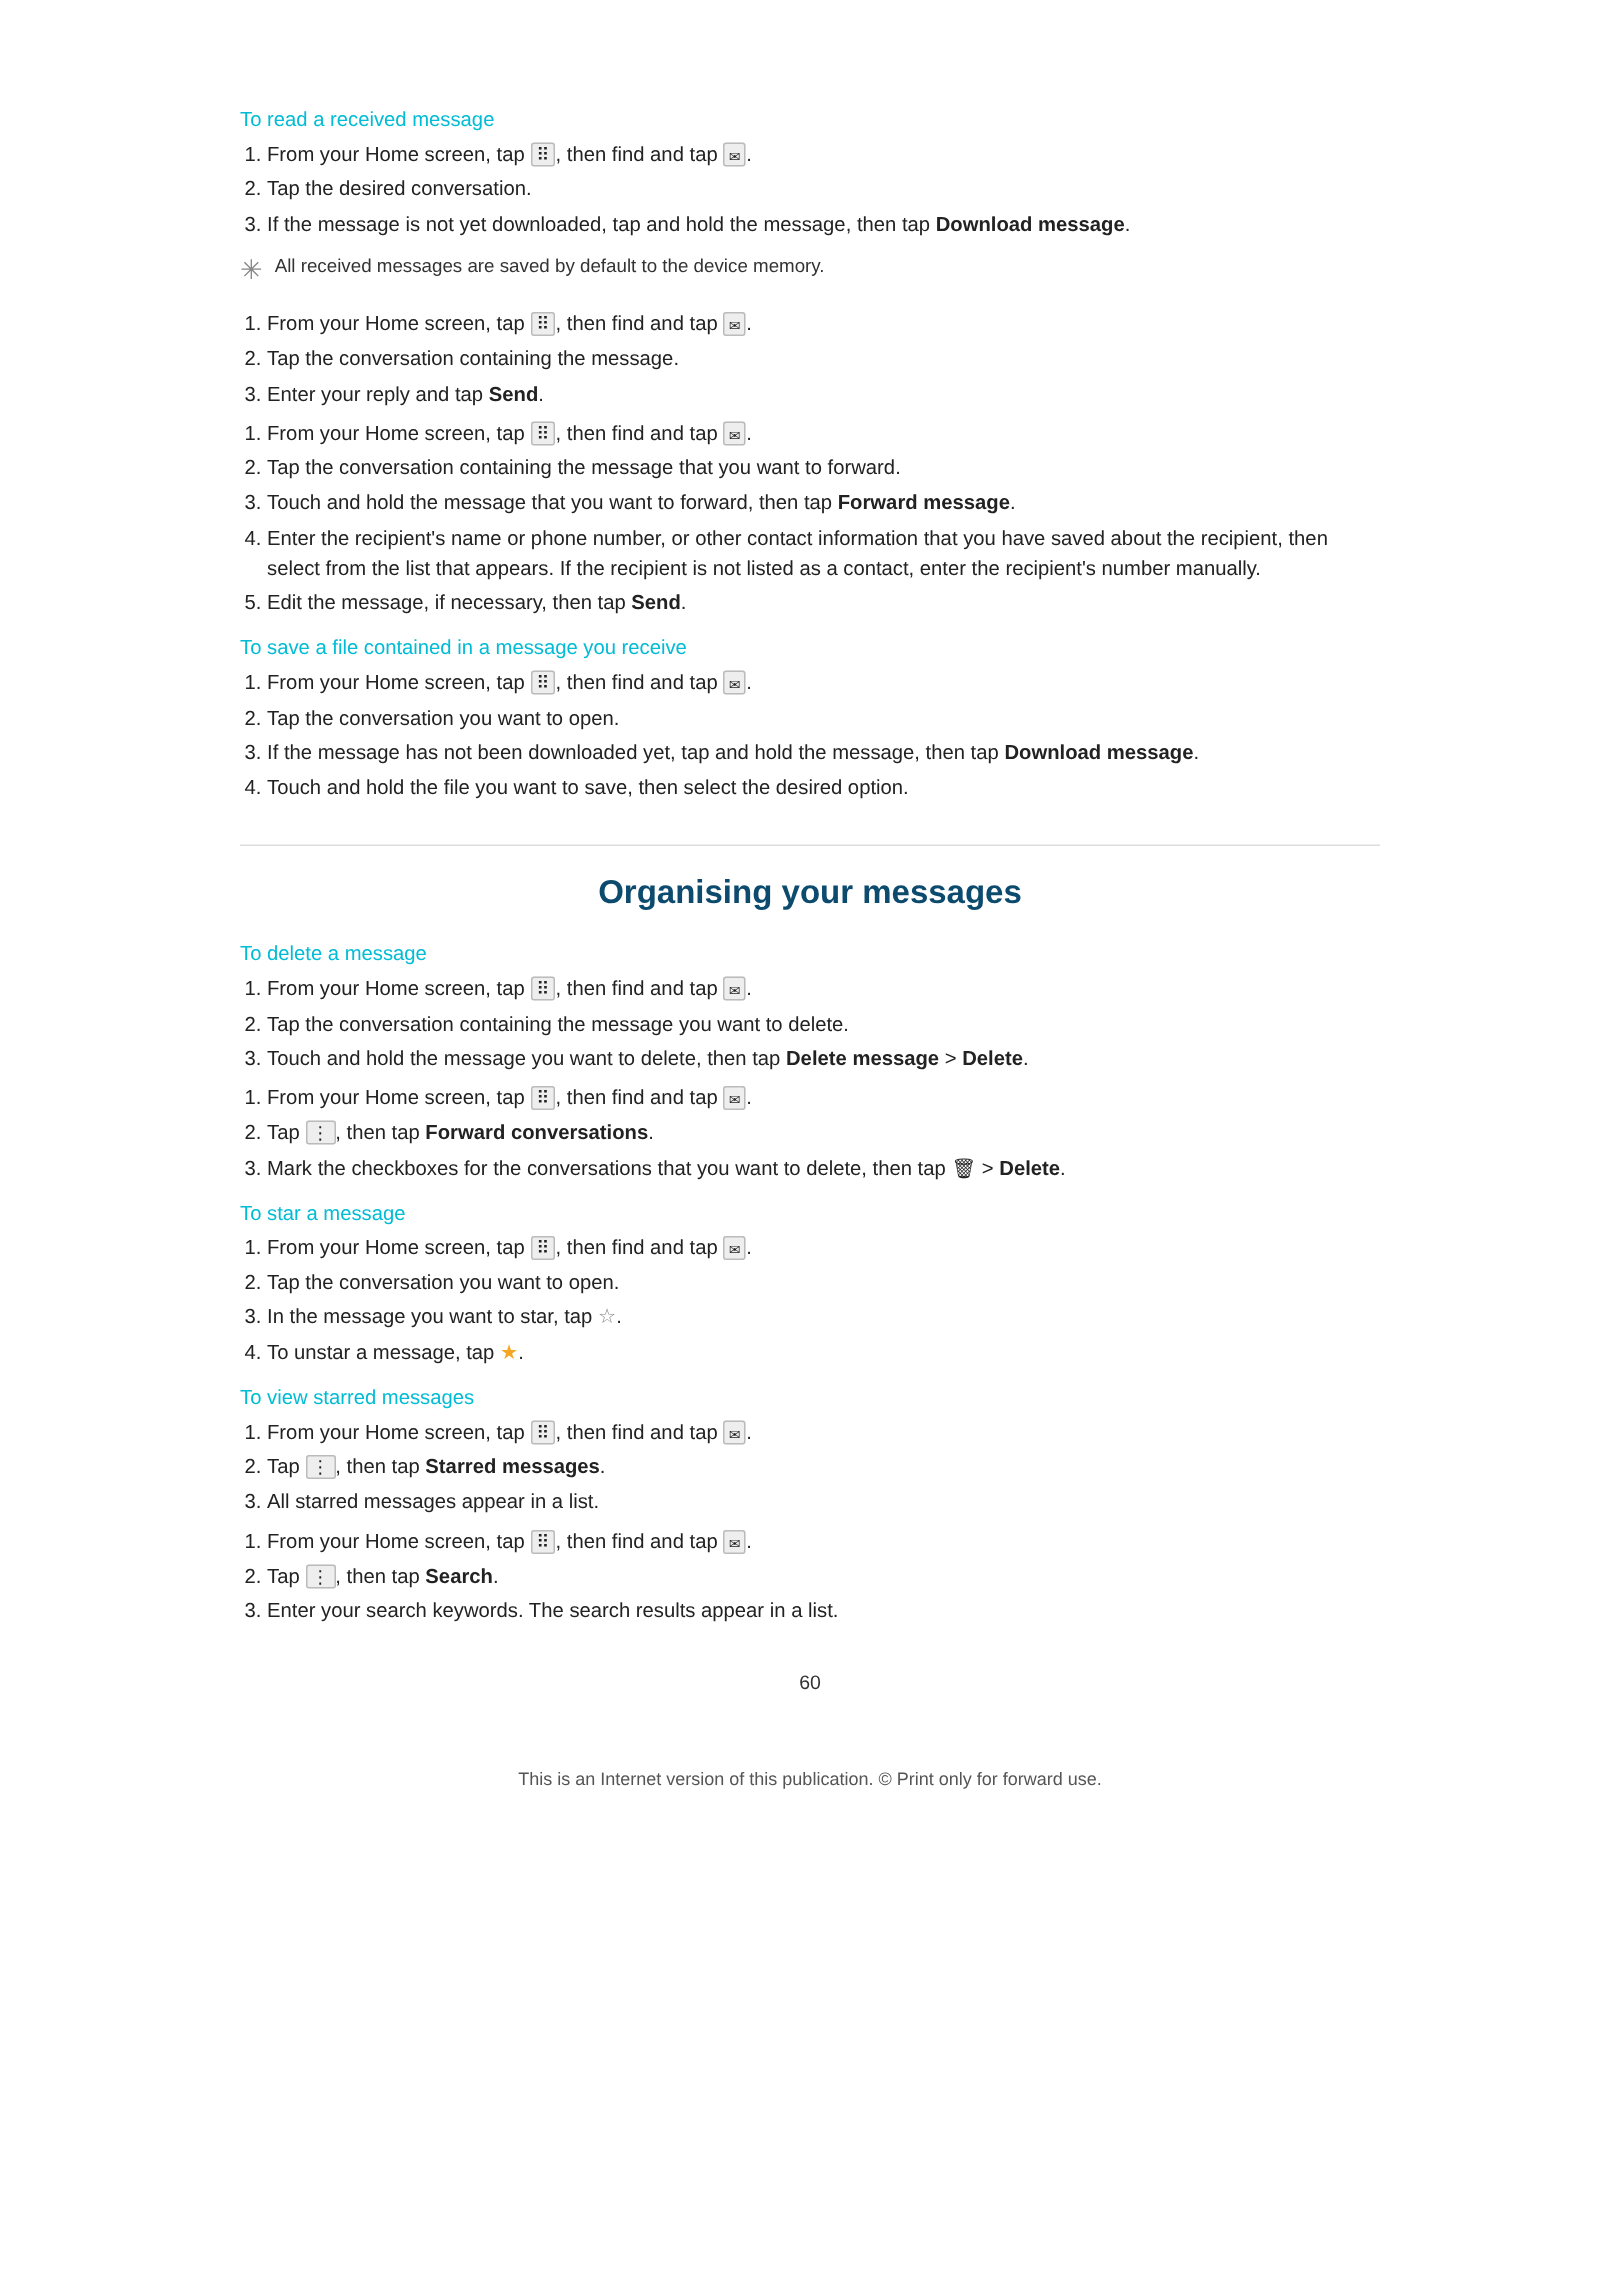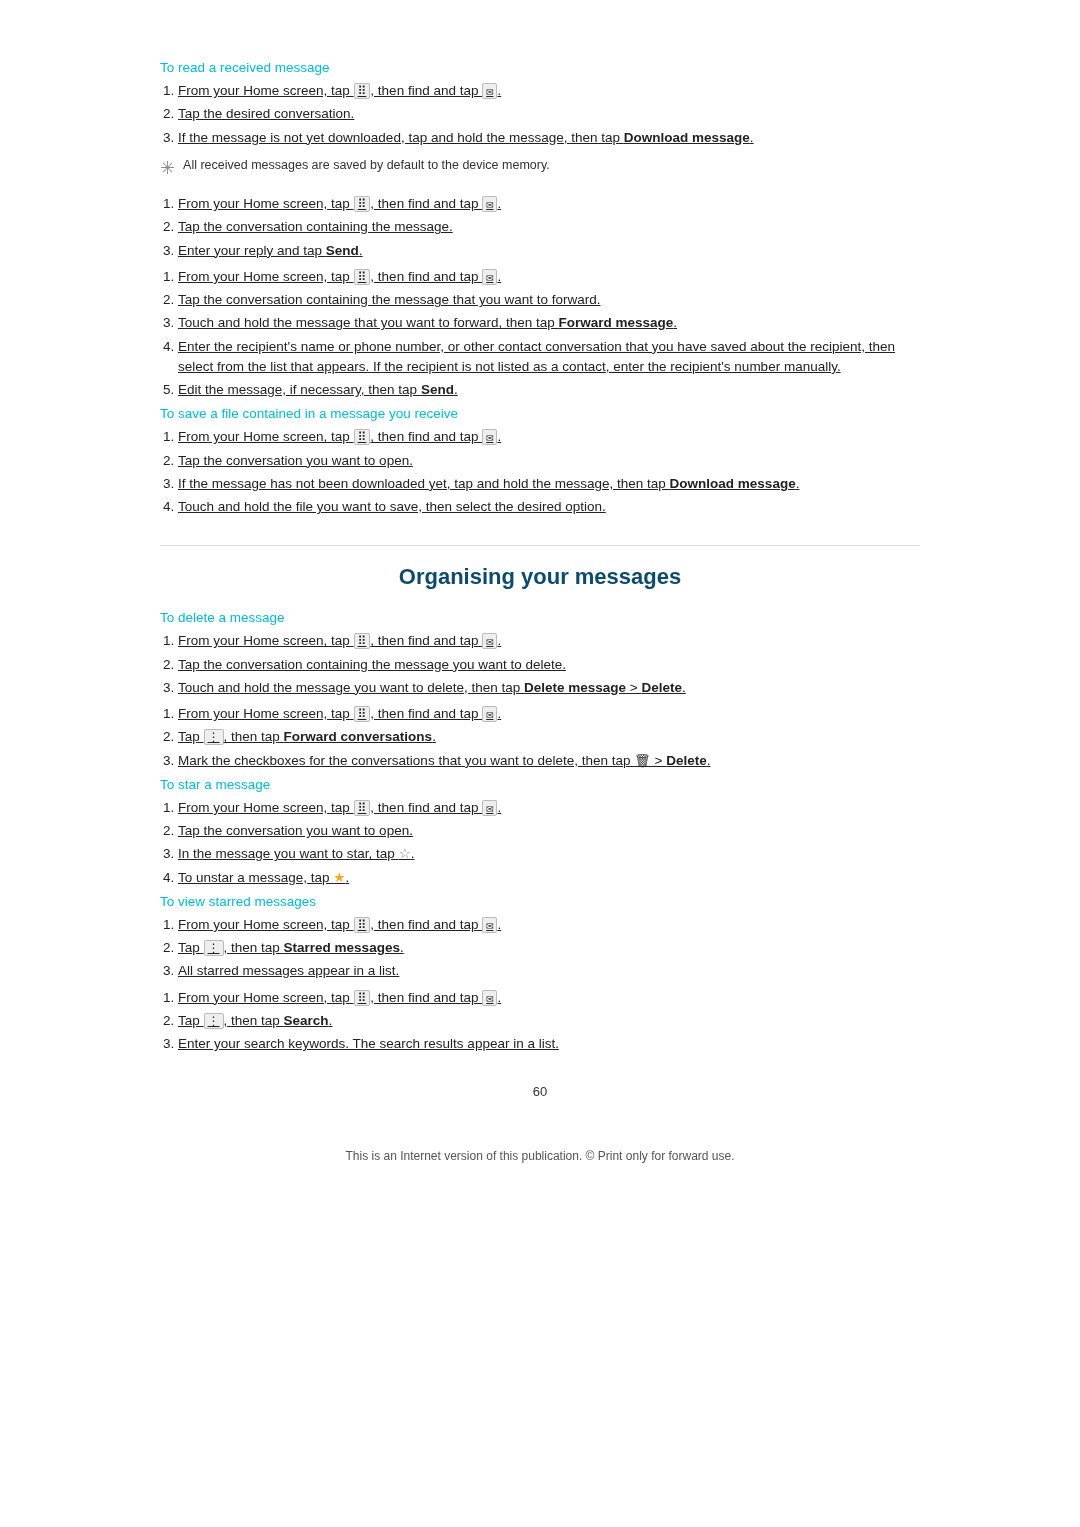--- a/index.html
+++ b/index.html
@@ -16,31 +16,30 @@
       min-height: 1527px;
       padding: 60px 160px 80px 160px;
     }
     .section-heading {
       color: #00bcd4;
       font-size: 13.5px;
       margin-bottom: 6px;
       margin-top: 22px;
     }
     .section-heading:first-child {
-      margin-top: 0;
+      margin-top: 12px;
     }
     ol {
       margin-left: 18px;
       margin-bottom: 6px;
     }
     ol li {
       margin-bottom: 3px;
       line-height: 1.5;
       font-size: 13.5px;
-      text-decoration: underline;
     }
     .tip-box {
       display: flex;
       align-items: flex-start;
       margin: 10px 0 14px 0;
       font-size: 12.5px;
       color: #333;
     }
     .tip-icon {
       color: #888;
@@ -117,21 +116,21 @@
     <li>Tap the conversation containing the message.</li>
     <li>Enter your reply and tap <span class="bold">Send</span>.</li>
   </ol>
 </div>
 
 <div>
   <ol>
     <li>From your Home screen, tap <span class="inline-icon">⠿</span>, then find and tap <span class="inline-icon">✉</span>.</li>
     <li>Tap the conversation containing the message that you want to forward.</li>
     <li>Touch and hold the message that you want to forward, then tap <span class="bold">Forward message</span>.</li>
-    <li>Enter the recipient's name or phone number, or other contact conversation that you have saved about the recipient, then select from the list that appears. If the recipient is not listed as a contact, enter the recipient's number manually.</li>
+    <li>Enter the recipient's name or phone number, or other contact information that you have saved about the recipient, then select from the list that appears. If the recipient is not listed as a contact, enter the recipient's number manually.</li>
     <li>Edit the message, if necessary, then tap <span class="bold">Send</span>.</li>
   </ol>
 </div>
 
 <div>
   <p class="section-heading">To save a file contained in a message you receive</p>
   <ol>
     <li>From your Home screen, tap <span class="inline-icon">⠿</span>, then find and tap <span class="inline-icon">✉</span>.</li>
     <li>Tap the conversation you want to open.</li>
     <li>If the message has not been downloaded yet, tap and hold the message, then tap <span class="bold">Download message</span>.</li>

